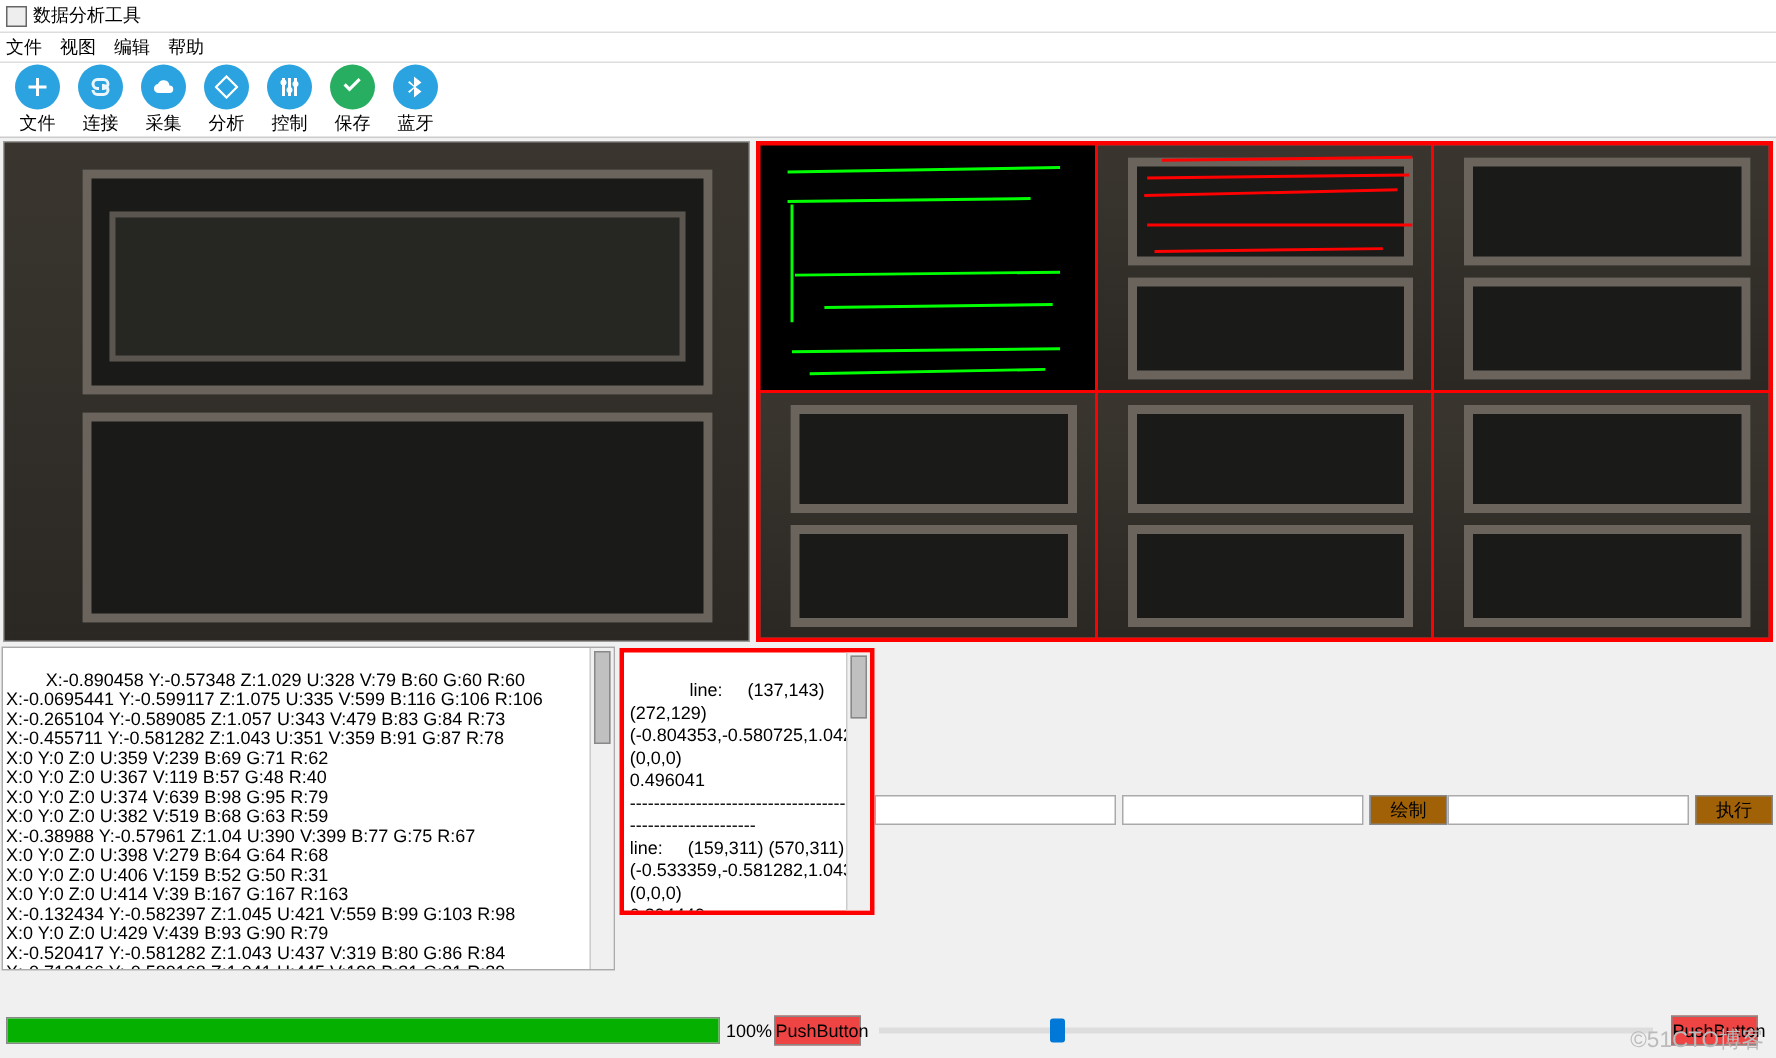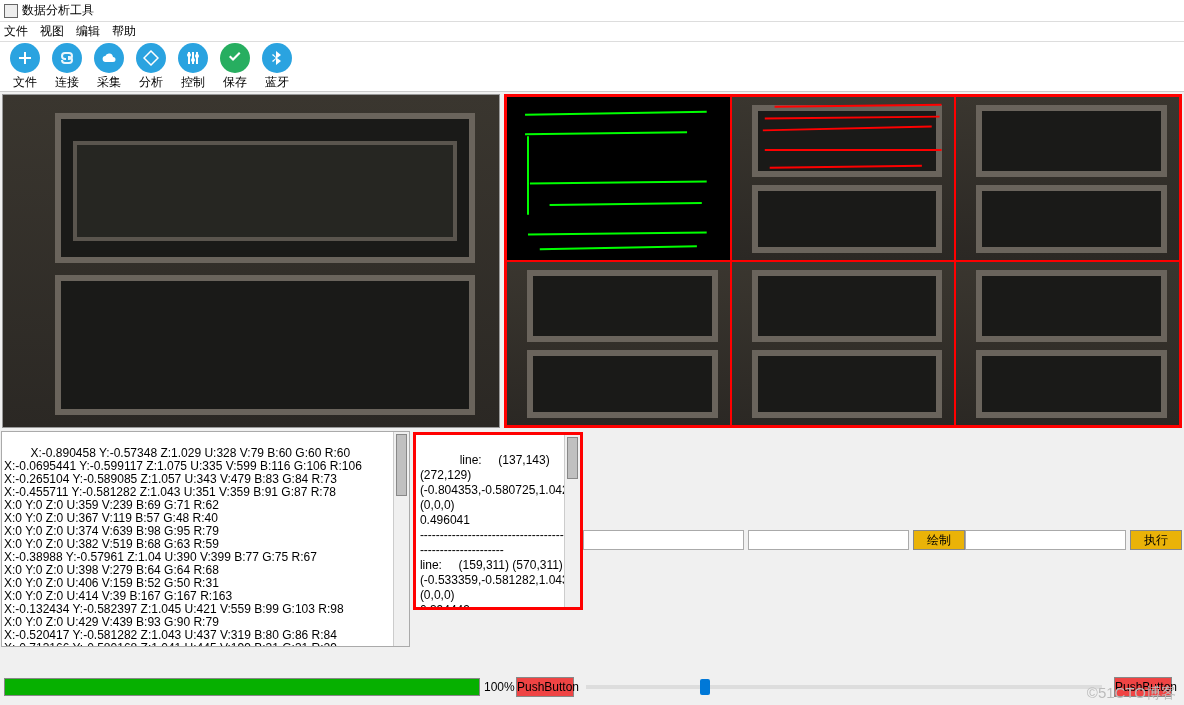--- a/index.html
+++ b/index.html
@@ -20,21 +20,21 @@
 .bottom{display:flex;height:218px}
 .log{width:500px;margin:1px;background:#fff;border:1px solid #aaa;font-family:Consolas,monospace;font-size:11px;padding:2px;overflow:hidden;white-space:pre;line-height:13px;position:relative}
 .log .scroll{position:absolute;right:0;top:0;bottom:0;width:16px;background:#f0f0f0;border-left:1px solid #ccc}
 .log .scroll::after{content:"";position:absolute;top:2px;left:2px;right:2px;height:60px;background:#c0c0c0;border:1px solid #888}
 .rpanel{flex:1;display:flex;flex-direction:row;padding:2px}
 .linebox{border:3px solid red;background:#fff;height:178px;padding:4px;font-family:Consolas,monospace;font-size:11px;line-height:14px;white-space:pre-wrap;overflow:hidden;position:relative}
 .linebox .scroll{position:absolute;right:0;top:0;bottom:0;width:16px;background:#f0f0f0;border-left:1px solid #ccc}
 .linebox .scroll::after{content:"";position:absolute;top:2px;left:2px;right:2px;height:40px;background:#c0c0c0;border:1px solid #888}
 .row{display:flex;gap:4px;margin-top:2px;align-items:center}
 .row input[type=text]{flex:1;height:20px;border:1px solid #aaa;background:#fff;padding:0 2px}
-.row button{width:52px;height:20px;background:#eab308;border:1px solid #888;cursor:pointer}
+.row button{width:52px;height:20px;background:#a16207;border:1px solid #888;cursor:pointer}
 .progressrow{position:absolute;left:4px;right:12px;bottom:8px;height:20px;display:flex;align-items:center;gap:4px}
 .prog{width:476px;height:18px;border:1px solid #888;background:#fff;position:relative}
 .prog .fill{position:absolute;left:0;top:0;bottom:0;width:100%;background:#06b000}
 .pct{width:28px;text-align:center}
 .pushbtn{height:20px;width:58px;background:#ef4444;border:1px solid #888;cursor:pointer}
 .slider{flex:1;height:4px;background:#ddd;position:relative;margin:0 8px}
 .slider .thumb{position:absolute;left:22%;top:-6px;width:10px;height:16px;background:#0078d7;border-radius:2px}
 .watermark{position:absolute;right:8px;bottom:2px;color:#bbb;font-size:15px}
 
 .cabinet{position:absolute;inset:0;background:linear-gradient(#3a362f,#2b2824)}

